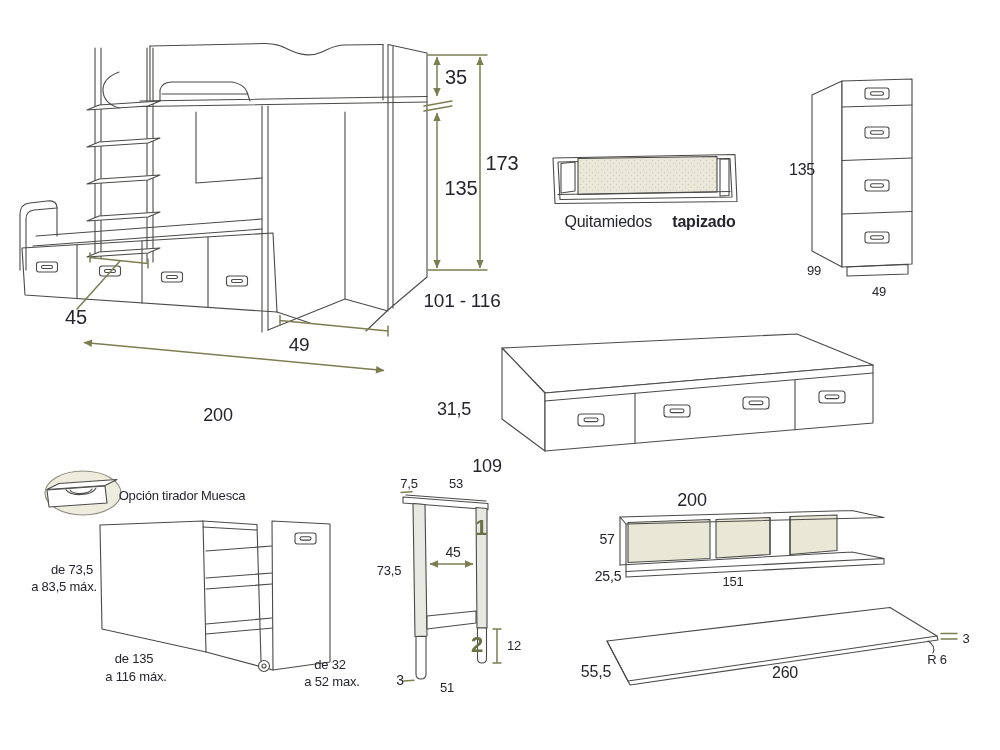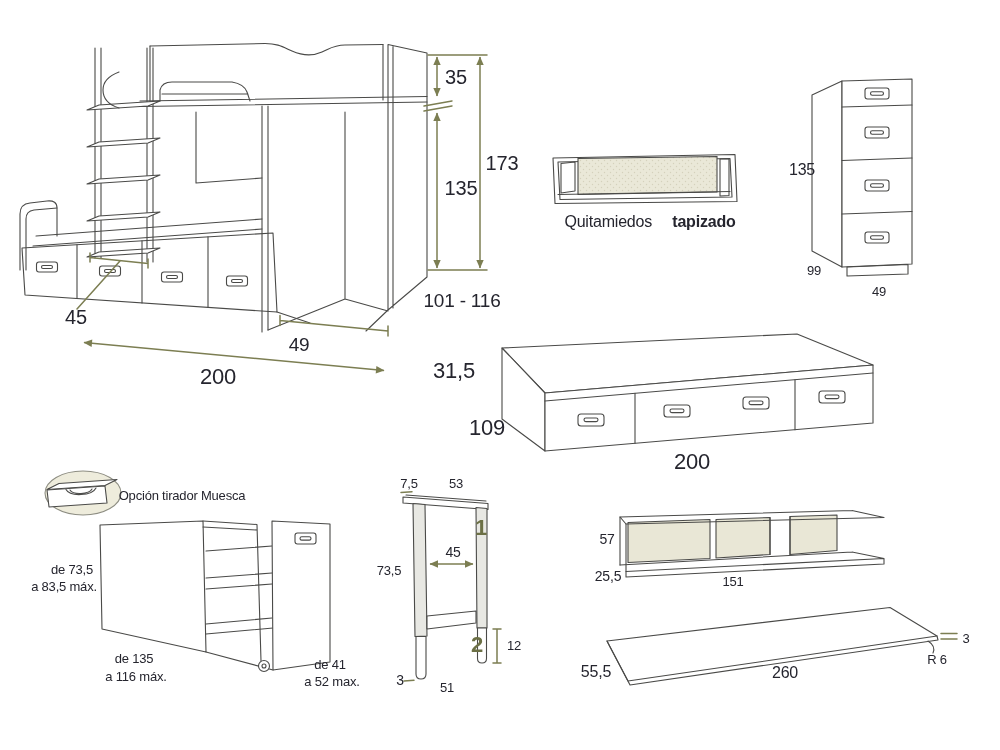--- a/index.html
+++ b/index.html
@@ -6,21 +6,21 @@
   .canvas{
     position:relative;width:1000px;height:750px;background:#ffffff;
     font-family:"Liberation Sans",sans-serif;overflow:hidden;
   }
   .canvas svg{position:absolute;left:0;top:0;}
   .lbl{
     position:absolute;transform:translate(-50%,-50%);
     color:#25252e;white-space:nowrap;line-height:1;
     font-family:"Liberation Sans",sans-serif;letter-spacing:-0.2px;
   }
-  .fs21{font-size:22px;} .fs20{font-size:20px;} .fs19{font-size:19px;}
+  .fs21{font-size:18px;margin-top:38px;} .fs20{font-size:20px;} .fs19{font-size:19px;}
   .fs16{font-size:16px;} .fs15{font-size:13px;} .fs14{font-size:14px;}
   .olive-num{color:#6c7045;font-weight:bold;font-size:22px;}
   .caption b{font-weight:bold;margin-left:16px;}
   
   .ln{stroke:#4a4a48;stroke-width:1.1;fill:none;stroke-linecap:round;stroke-linejoin:round;}
   .lnf{stroke:#4a4a48;stroke-width:1.1;fill:#ffffff;stroke-linejoin:round;}
   .lnb{stroke:#4a4a48;stroke-width:1.1;fill:#e9e7d6;stroke-linejoin:round;}
   .lng{stroke:#4a4a48;stroke-width:1.1;fill:#e8e8e3;stroke-linejoin:round;}
   .dim{stroke:#7c7e52;stroke-width:1.5;fill:none;stroke-linecap:round;}
   .dima{stroke:#7c7e52;stroke-width:1.5;fill:none;marker-start:url(#ar);marker-end:url(#ar);}
@@ -215,21 +215,21 @@
 
   <span class="lbl fs21" style="left:454px;top:371px">31,5</span>
   <span class="lbl fs21" style="left:487px;top:428px">109</span>
   <span class="lbl fs21" style="left:692px;top:462px">200</span>
 
   <span class="lbl fs15" style="left:182px;top:495px">Opción tirador Muesca</span>
   <span class="lbl fs15" style="left:72px;top:569px">de 73,5</span>
   <span class="lbl fs15" style="left:64px;top:586px">a 83,5 máx.</span>
   <span class="lbl fs15" style="left:134px;top:658px">de 135</span>
   <span class="lbl fs15" style="left:136px;top:676px">a 116 máx.</span>
-  <span class="lbl fs15" style="left:330px;top:664px">de 41</span>
+  <span class="lbl fs15" style="left:330px;top:664px">de 32</span>
   <span class="lbl fs15" style="left:332px;top:681px">a 52 max.</span>
 
   <span class="lbl fs15" style="left:409px;top:483px">7,5</span>
   <span class="lbl fs15" style="left:456px;top:483px">53</span>
   <span class="lbl fs14" style="left:453px;top:552px">45</span>
   <span class="lbl fs15" style="left:389px;top:570px">73,5</span>
   <span class="lbl olive-num" style="left:481px;top:528px">1</span>
   <span class="lbl olive-num" style="left:477px;top:645px">2</span>
   <span class="lbl fs15" style="left:514px;top:645px">12</span>
   <span class="lbl fs14" style="left:400px;top:680px">3</span>

